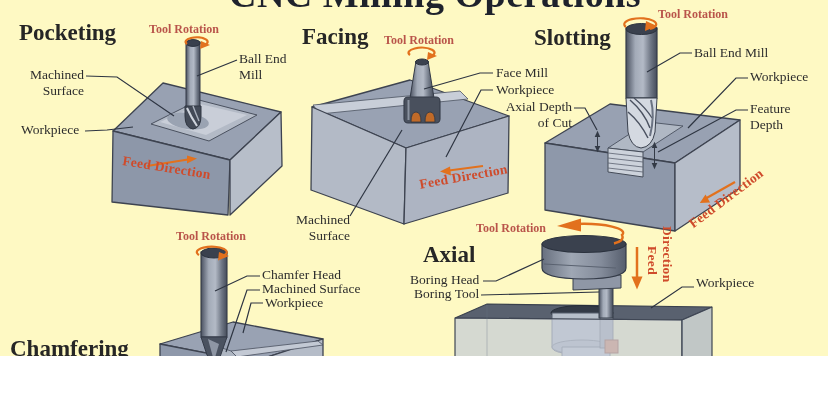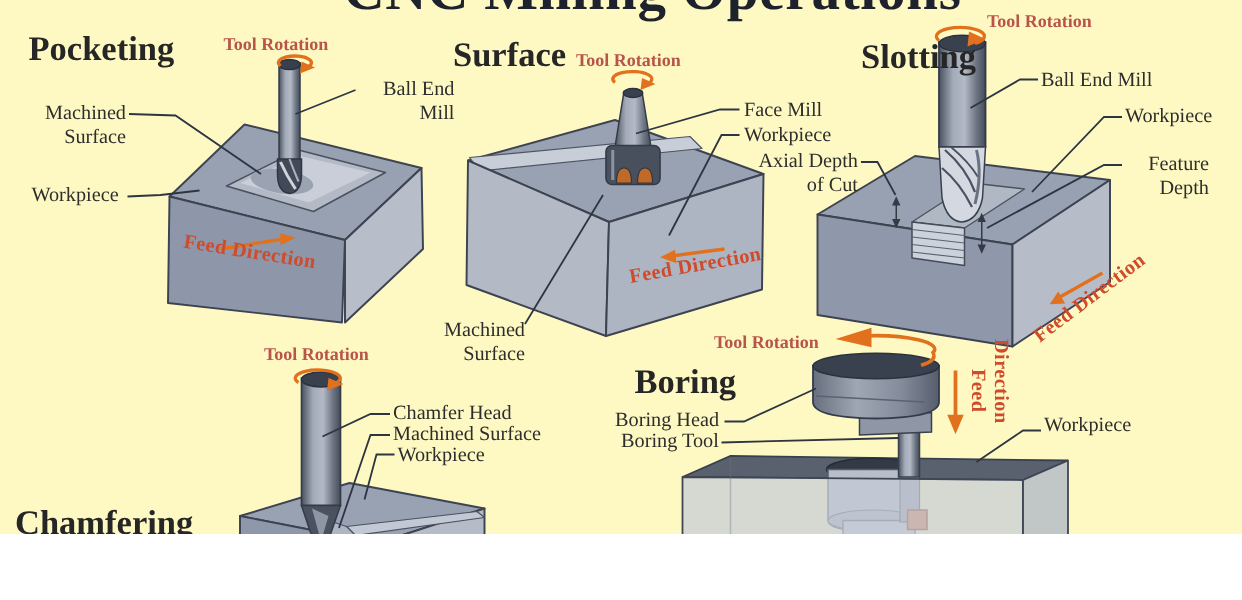--- a/index.html
+++ b/index.html
@@ -2,21 +2,21 @@
 <html><head>
 <meta charset="utf-8">
 <style>
   html,body{margin:0;padding:0;background:#fff;}
   #stage{position:relative;width:828px;height:356px;overflow:hidden;background:#fef9c3;
          font-family:Liberation Serif, serif;}
   .abs{position:absolute;}
   .title{position:absolute;top:-28px;left:435px;transform:translateX(-50%);
          font-size:38px;font-weight:700;color:#1e222c;white-space:nowrap;letter-spacing:.5px;}
   .hd{position:absolute;font-size:23px;font-weight:700;color:#262626;white-space:nowrap;}
-  .lbl{position:absolute;font-size:13.5px;color:#2d2d2d;line-height:1.2;text-align:right;}
+  .lbl{position:absolute;font-size:13.5px;color:#2d2d2d;line-height:1.2;}
   .nw{white-space:nowrap;}
   .tr{text-align:right;}
   .red{color:#b9544a;font-weight:600;white-space:nowrap;font-size:12px;}
   .feed{color:#cf4b2b;font-weight:700;white-space:nowrap;font-size:13.5px;letter-spacing:.3px;}
   .rot90{transform:rotate(90deg);transform-origin:0 0;}
   svg{position:absolute;left:0;top:0;}
 </style>
 </head>
 <body>
 
@@ -220,43 +220,43 @@
 
   <div class="title">CNC Milling Operations</div>
 
   <div class="hd" style="left:19px;top:20px;">Pocketing</div>
   <div class="abs red" style="left:149px;top:22px;">Tool Rotation</div>
   <div class="lbl" style="left:239px;top:51px;width:64px;">Ball End Mill</div>
   <div class="lbl tr" style="left:8px;top:67px;width:76px;">Machined Surface</div>
   <div class="lbl nw" style="left:21px;top:122px;">Workpiece</div>
   <div class="abs feed" style="left:122px;top:160px;transform:rotate(9deg);">Feed Direction</div>
 
-  <div class="hd" style="left:302px;top:24px;">Surface</div>
+  <div class="hd" style="left:302px;top:24px;">Facing</div>
   <div class="abs red" style="left:384px;top:33px;">Tool Rotation</div>
   <div class="lbl nw" style="left:496px;top:65px;">Face Mill</div>
   <div class="lbl nw" style="left:496px;top:82px;">Workpiece</div>
   <div class="lbl tr" style="left:286px;top:212px;width:64px;">Machined Surface</div>
   <div class="abs feed" style="left:419px;top:169px;transform:rotate(-10deg);">Feed Direction</div>
 
-  <div class="hd" style="left:534px;top:25px;margin-left:40px;">Slotting</div>
+  <div class="hd" style="left:534px;top:25px;">Slotting</div>
   <div class="abs red" style="left:658px;top:7px;">Tool Rotation</div>
   <div class="lbl nw" style="left:694px;top:45px;">Ball End Mill</div>
   <div class="lbl nw" style="left:750px;top:69px;">Workpiece</div>
   <div class="lbl tr" style="left:494px;top:99px;width:78px;">Axial Depth of Cut</div>
   <div class="lbl" style="left:750px;top:101px;width:56px;">Feature Depth</div>
   <div class="abs feed" style="left:686px;top:219px;transform:rotate(-37deg);transform-origin:0 0;">Feed Direction</div>
 
   <div class="hd" style="left:10px;top:336px;">Chamfering</div>
   <div class="abs red" style="left:176px;top:229px;">Tool Rotation</div>
   <div class="lbl nw" style="left:262px;top:267px;">Chamfer Head</div>
   <div class="lbl nw" style="left:262px;top:281px;">Machined Surface</div>
   <div class="lbl nw" style="left:265px;top:295px;">Workpiece</div>
   <div class="abs feed" style="left:168px;top:391px;transform:rotate(8deg);">Feed Direction</div>
 
-  <div class="hd" style="left:423px;top:242px;">Boring</div>
+  <div class="hd" style="left:423px;top:242px;">Axial</div>
   <div class="abs red" style="left:476px;top:221px;">Tool Rotation</div>
   <div class="lbl nw" style="left:410px;top:272px;">Boring Head</div>
   <div class="lbl nw" style="left:414px;top:286px;">Boring Tool</div>
   <div class="lbl nw" style="left:696px;top:275px;">Workpiece</div>
   <div class="abs feed rot90" style="left:660px;top:246px;">Feed</div>
   <div class="abs feed rot90" style="left:675px;top:226px;">Direction</div>
 
 </div>
 
 </body></html>

